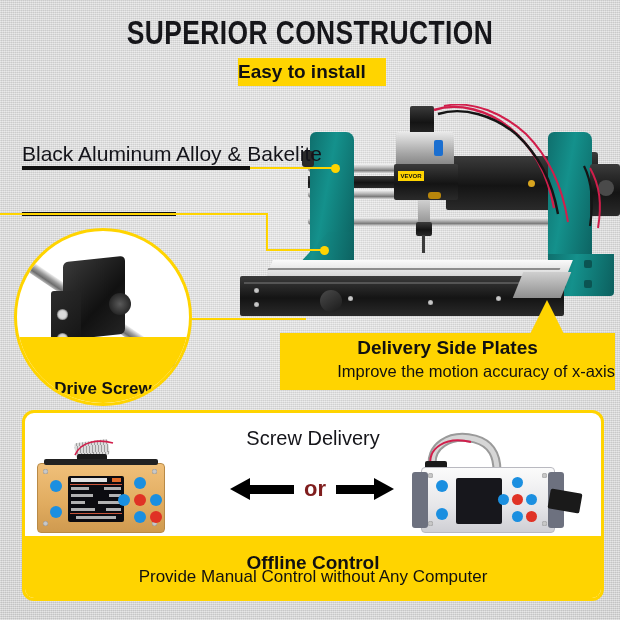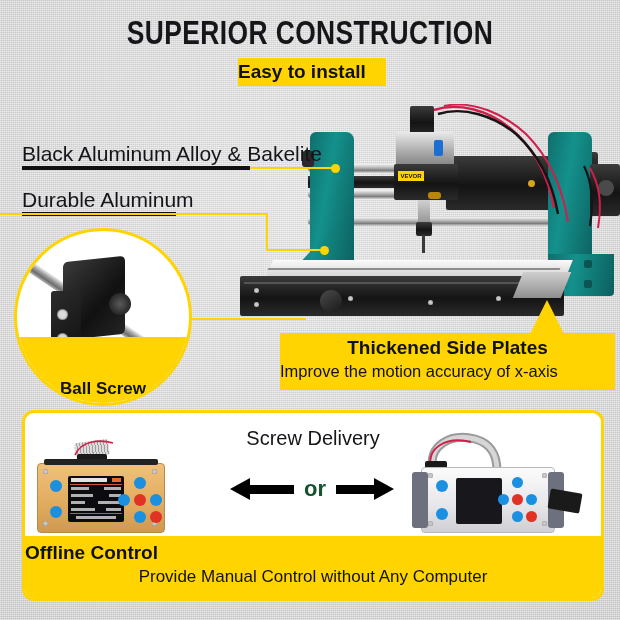--- a/index.html
+++ b/index.html
@@ -79,35 +79,35 @@
   
   #callout{
     left:280px;top:333px;width:335px;height:57px;background:#ffd400;
   }
   #callout-ptr{
     left:530px;top:300px;width:0;height:0;
     border-left:17px solid transparent;border-right:17px solid transparent;
     border-bottom:34px solid #ffd400;
   }
   #co-t1{position:absolute;left:0;right:0;top:4px;text-align:center;font-size:19px;font-weight:bold;color:#111;}
-  #co-t2{position:absolute;left:0;right:0;top:29px;text-align:left;font-size:16.5px;color:#111;}
+  #co-t2{position:absolute;left:0;right:0;top:29px;text-align:right;font-size:16.5px;color:#111;}
 
   
   #panel{
     left:22px;top:410px;width:576px;height:185px;
     background:#fff;border:3px solid #ffd400;border-radius:12px;overflow:hidden;
   }
   #panel-foot{position:absolute;left:0;right:0;bottom:0;height:62px;background:#ffd400;}
-  #pf1{position:absolute;left:0;right:0;top:6px;text-align:left;font-size:19px;font-weight:bold;color:#111;}
+  #pf1{position:absolute;left:0;right:0;top:16px;text-align:center;font-size:19px;font-weight:bold;color:#111;}
   #pf2{position:absolute;left:0;right:0;top:31px;text-align:center;font-size:17px;color:#111;}
   #rnd{position:absolute;left:0;right:0;top:14px;text-align:center;font-size:20px;color:#15151a;}
 
   
   #orwrap{position:absolute;left:215px;top:60px;width:150px;height:34px;}
-  #ortxt{position:absolute;left:0;right:0;top:3px;text-align:center;font-size:22px;font-weight:bold;color:#14532d;}
+  #ortxt{position:absolute;left:0;right:0;top:3px;text-align:center;font-size:22px;font-weight:bold;color:#7f1d1d;}
   .arrow-shaft{position:absolute;height:9px;background:#000;top:12px;}
   .arrow-head{position:absolute;width:0;height:0;top:5px;}
 
   
   .board{position:absolute;border-radius:4px;}
   .btn{position:absolute;border-radius:50%;}
   .scr{position:absolute;width:5px;height:5px;border-radius:50%;background:#c9c9c9;box-shadow:inset 0 0 1px #555;}
   .lcdline{position:absolute;height:3px;background:#cfcfcf;opacity:.85;}
   .ribbon{position:absolute;background:repeating-linear-gradient(90deg,#dcdcdc 0 2px,#9f9f9f 2px 3px);}
 </style>
@@ -181,44 +181,43 @@
     <div class="scr" style="left:268px;top:192px;"></div>
     <div class="abs" style="left:92px;top:186px;width:22px;height:22px;border-radius:50%;background:linear-gradient(145deg,#4a4a4a,#1a1a1a);"></div>
     <div class="abs" style="left:290px;top:168px;width:48px;height:26px;background:linear-gradient(180deg,#cfcfcf,#8f8f8f);transform:skewX(-22deg);"></div>
   </div>
 
   <div class="abs lbl" id="lbl1">Black Aluminum Alloy &amp; Bakelite</div>
   <div class="abs ul" id="ul1"></div>
   <div class="abs lead lead-h" id="ld1"></div>
   <div class="abs" id="dot1"></div>
 
-  <div class="abs lbl" id="lbl2">Durable Aluminum</div>
   <div class="abs ul" id="ul2"></div>
   <div class="abs lead lead-h" id="ld2a"></div>
   <div class="abs lead lead-v" id="ld2b"></div>
   <div class="abs lead lead-h" id="ld2c"></div>
   <div class="abs" id="dot2"></div>
 
   <div class="abs" id="inset-lead"></div>
   <div class="abs" id="inset">
     <div class="rail" id="rail1"></div>
     <div id="blk"></div>
     <div id="blk2"></div>
     <div class="hole" style="left:40px;top:78px;"></div>
     <div class="hole" style="left:40px;top:102px;"></div>
     <div class="abs" style="left:92px;top:62px;width:22px;height:22px;border-radius:50%;background:radial-gradient(circle,#5a5a5a,#111);"></div>
     <div id="inset-band"></div>
     <div id="inset-cap">
-      <div>Ball Screw</div>
+      <div>Drive Screw</div>
     </div>
   </div>
 
   <div class="abs" id="callout-ptr"></div>
   <div class="abs" id="callout">
-    <div id="co-t1">Thickened Side Plates</div>
+    <div id="co-t1">Delivery Side Plates</div>
     <div id="co-t2">Improve the motion accuracy of x-axis</div>
   </div>
 
   <div class="abs" id="panel">
 
     <div id="rnd">Screw Delivery</div>
 
     <div class="abs" style="left:38px;top:28px;width:70px;height:26px;">
       <div class="ribbon" style="left:12px;top:0;width:34px;height:16px;border-radius:3px;transform:rotate(-8deg);"></div>
       <div class="abs" style="left:14px;top:13px;width:30px;height:12px;background:#1a1a1a;border-radius:2px;"></div>

